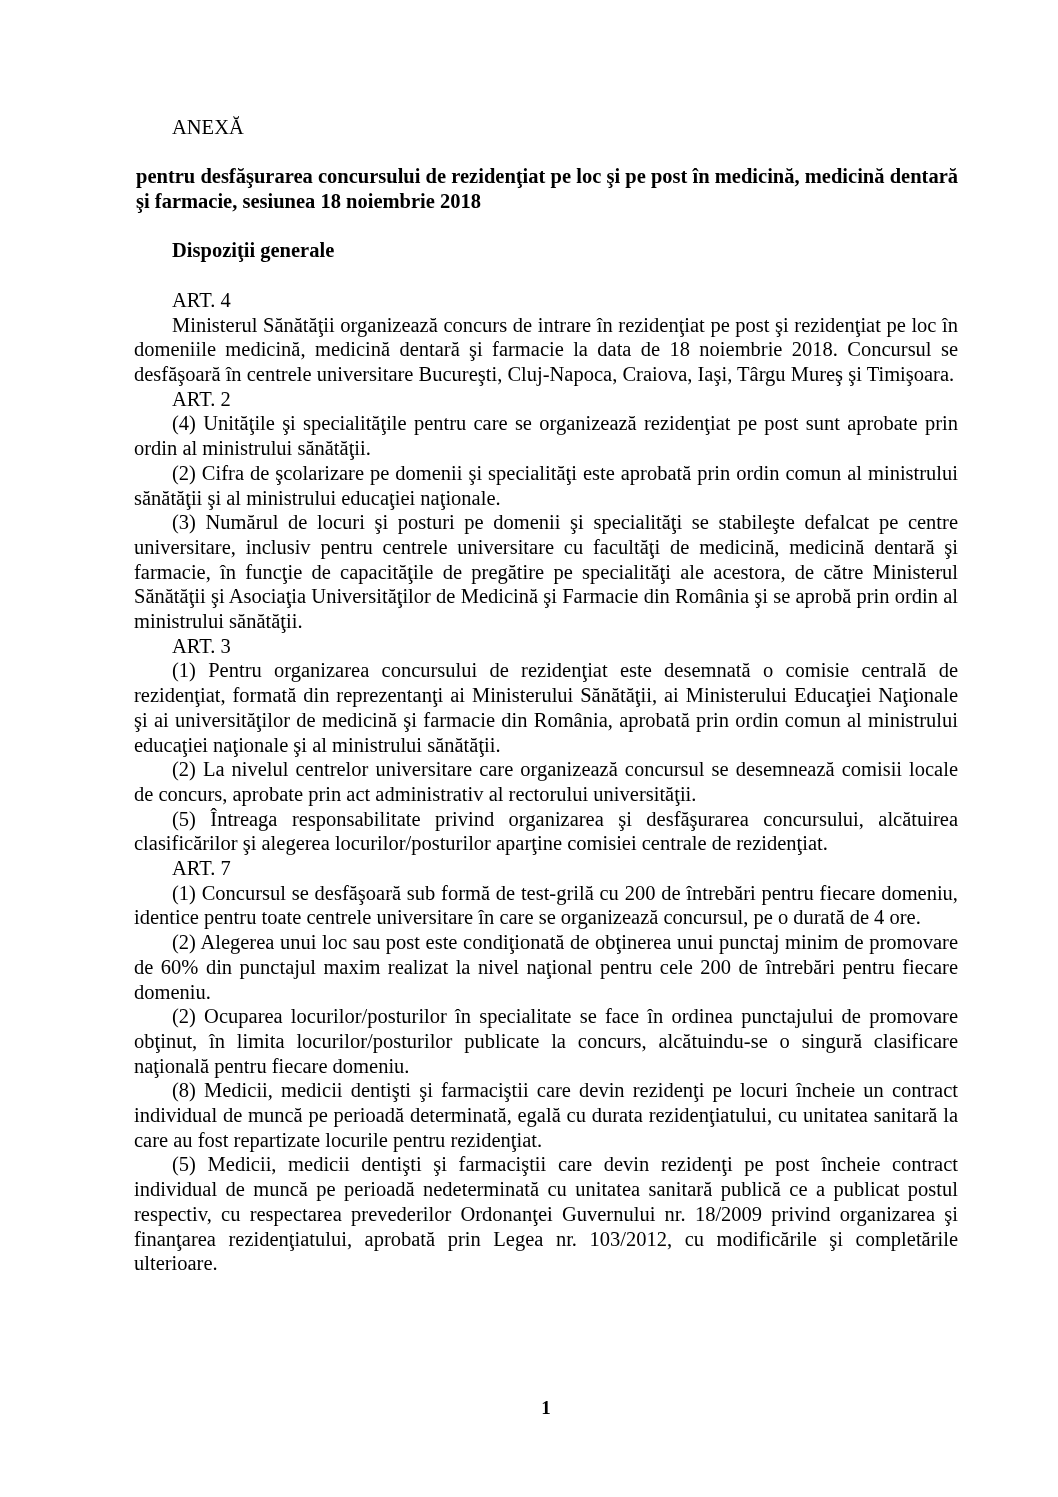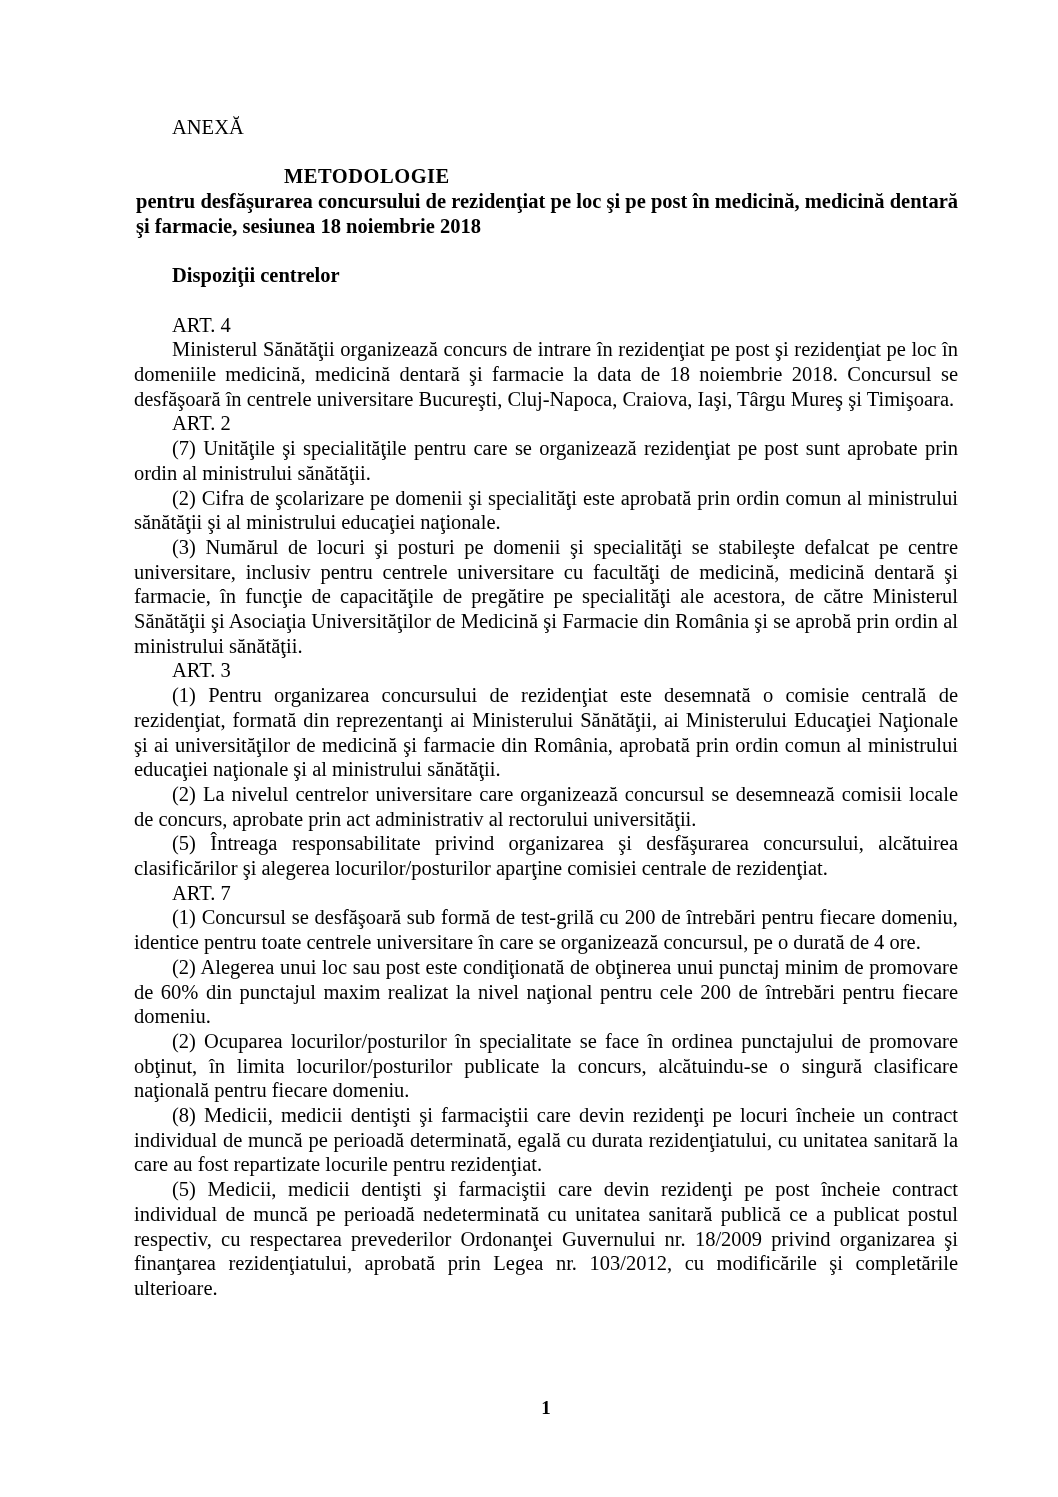--- a/index.html
+++ b/index.html
@@ -64,38 +64,37 @@
     font-size: 19px;
   }
 </style>
 </head>
 <body>
 
 <div class="page">
 
   <div class="annex">ANEXĂ</div>
 
-  <div class="doc-title">METODOLOGIE</div>
 
   <div class="doc-subtitle">pentru desfăşurarea concursului de rezidenţiat pe loc şi pe post în medicină, medicină dentară şi farmacie, sesiunea 18 noiembrie 2018</div>
 
   <div class="chapter">
-    <div class="indent bold">Dispoziţii centrelor</div>
+    <div class="indent bold">Dispoziţii generale</div>
   </div>
 
   <div class="articles">
 
     <section>
       <div class="art-heading">ART. 4</div>
       <p class="art-para">Ministerul Sănătăţii organizează concurs de intrare în rezidenţiat pe post şi rezidenţiat pe loc în domeniile medicină, medicină dentară şi farmacie la data de 18 noiembrie 2018. Concursul se desfăşoară în centrele universitare Bucureşti, Cluj-Napoca, Craiova, Iaşi, Târgu Mureş şi Timişoara.</p>
     </section>
 
     <section>
       <div class="art-heading">ART. 2</div>
-      <p class="art-para">(7) Unităţile şi specialităţile pentru care se organizează rezidenţiat pe post sunt aprobate prin ordin al ministrului sănătăţii.</p>
+      <p class="art-para">(4) Unităţile şi specialităţile pentru care se organizează rezidenţiat pe post sunt aprobate prin ordin al ministrului sănătăţii.</p>
       <p class="art-para">(2) Cifra de şcolarizare pe domenii şi specialităţi este aprobată prin ordin comun al ministrului sănătăţii şi al ministrului educaţiei naţionale.</p>
       <p class="art-para">(3) Numărul de locuri şi posturi pe domenii şi specialităţi se stabileşte defalcat pe centre universitare, inclusiv pentru centrele universitare cu facultăţi de medicină, medicină dentară şi farmacie, în funcţie de capacităţile de pregătire pe specialităţi ale acestora, de către Ministerul Sănătăţii şi Asociaţia Universităţilor de Medicină şi Farmacie din România şi se aprobă prin ordin al ministrului sănătăţii.</p>
     </section>
 
     <section>
       <div class="art-heading">ART. 3</div>
       <p class="art-para">(1) Pentru organizarea concursului de rezidenţiat este desemnată o comisie centrală de rezidenţiat, formată din reprezentanţi ai Ministerului Sănătăţii, ai Ministerului Educaţiei Naţionale şi ai universităţilor de medicină şi farmacie din România, aprobată prin ordin comun al ministrului educaţiei naţionale şi al ministrului sănătăţii.</p>
       <p class="art-para">(2) La nivelul centrelor universitare care organizează concursul se desemnează comisii locale de concurs, aprobate prin act administrativ al rectorului universităţii.</p>
       <p class="art-para">(5) Întreaga responsabilitate privind organizarea şi desfăşurarea concursului, alcătuirea clasificărilor şi alegerea locurilor/posturilor aparţine comisiei centrale de rezidenţiat.</p>
     </section>

